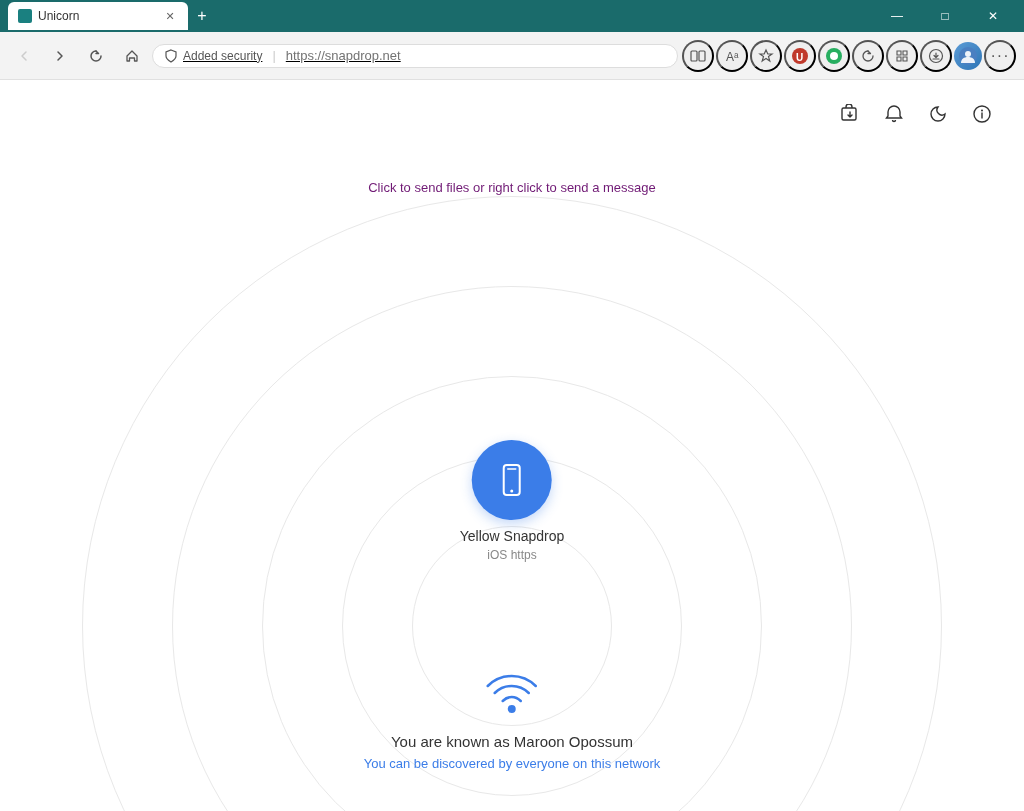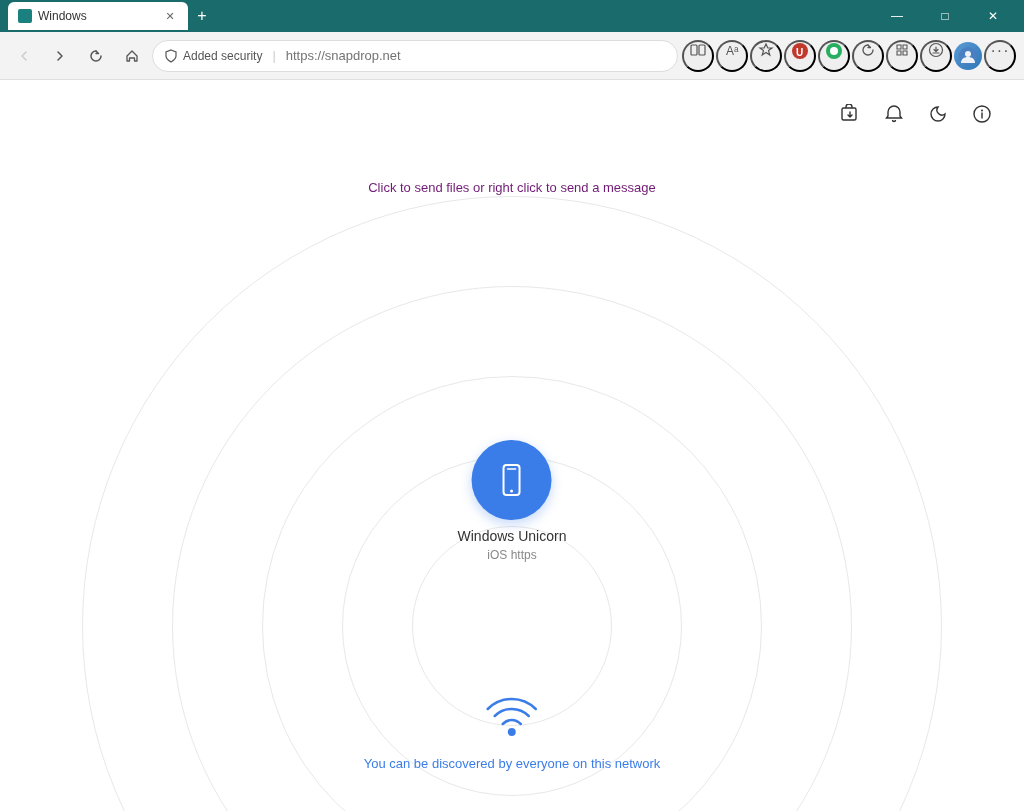--- a/index.html
+++ b/index.html
@@ -85,29 +85,30 @@
       border-radius: 50%;
       border: none;
       background: transparent;
       cursor: pointer;
       font-size: 14px;
       color: #555;
     }
     .nav-btn.disabled { color: #ccc; cursor: default; }
     .address-bar {
       flex: 1;
-      height: 32px;
+      height: 24px;
       background: #fff;
       border: 1px solid #ddd;
       border-radius: 16px;
       display: flex;
       align-items: center;
       padding: 0 12px;
       gap: 6px;
       font-size: 13px;
+      text-decoration: underline;
     }
     .security-text {
       color: #555;
       font-size: 12px;
     }
     .separator {
       color: #ccc;
       margin: 0 4px;
     }
     .url-text {
@@ -115,21 +116,21 @@
       font-size: 13px;
     }
     .nav-right-icons {
       display: flex;
       align-items: center;
       gap: 2px;
     }
     .nav-icon-btn {
       width: 32px;
       height: 32px;
-      display: flex; align-items: flex-start; justify-content: center;
+      display: flex; align-items: center; justify-content: center;
       border-radius: 50%;
       cursor: pointer;
       color: #555;
       font-size: 14px;
     }
     .profile-avatar {
       width: 28px;
       height: 28px;
       border-radius: 50%;
       background: linear-gradient(135deg, #5b9bd5, #2e75b6);
@@ -266,21 +267,21 @@
     
     .shield-svg { width: 12px; height: 14px; }
   </style>
 </head>
 <body>
 
 <div class="title-bar">
   <div class="tab-bar">
     <div class="tab">
       <div class="tab-favicon"></div>
-      <span>Windows</span>
+      <span>Unicorn</span>
       <div class="tab-close">✕</div>
     </div>
     <div class="new-tab-btn">+</div>
   </div>
   <div class="window-controls">
     <div class="win-btn">—</div>
     <div class="win-btn">□</div>
     <div class="win-btn close">✕</div>
   </div>
 </div>
@@ -420,31 +421,34 @@
 
 
     <div class="device">
       <div class="device-circle">
         <svg width="36" height="36" viewBox="0 0 36 36" fill="none">
           <rect x="10" y="3" width="16" height="30" rx="3" stroke="white" stroke-width="2" fill="none"></rect>
           <circle cx="18" cy="29" r="1.5" fill="white"></circle>
           <path d="M14 7h8" stroke="white" stroke-width="1.5" stroke-linecap="round"></path>
         </svg>
       </div>
-      <div class="device-name">Windows Unicorn</div>
+      <div class="device-name">Yellow Snapdrop</div>
       <div class="device-type">iOS https</div>
     </div>
   </div>
 
   <div class="bottom-section">
 
     <div class="wifi-icon-container">
       <svg width="54" height="48" viewBox="0 0 54 48" fill="none">
         <circle cx="27" cy="38" r="4" fill="#3b7de8"></circle>
         <path d="M18 30c2.5-2.5 5.5-4 9-4s6.5 1.5 9 4" stroke="#3b7de8" stroke-width="2.5" stroke-linecap="round" fill="none"></path>
         <path d="M10 22c4.5-4.5 10-7 17-7s12.5 2.5 17 7" stroke="#3b7de8" stroke-width="2.5" stroke-linecap="round" fill="none"></path>
         <path d="M3 15C9 9 17.5 5 27 5s18 4 24 10" stroke="#3b7de8" stroke-width="2.5" stroke-linecap="round" fill="none"></path>
       </svg>
     </div>
+    <div class="you-are-text">
+      <span>You are known as </span><span style="font-weight:500;">Maroon Opossum</span>
+    </div>
     <div class="discover-text">You can be discovered by everyone on this network</div>
   </div>
 
 </div>
 
 </body></html>

